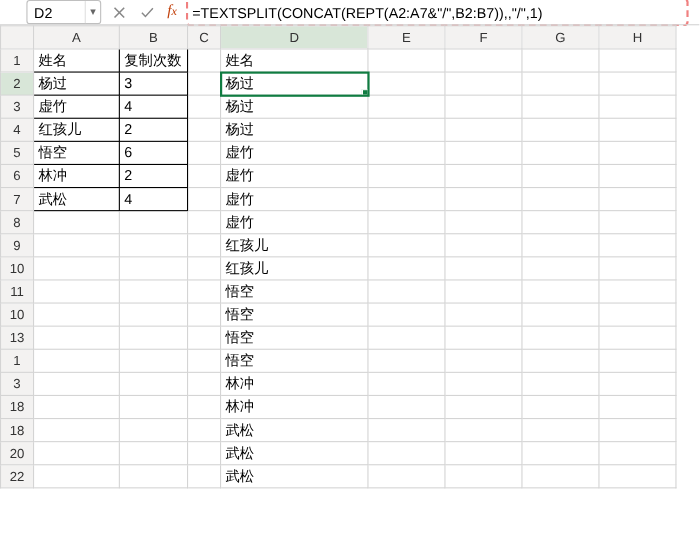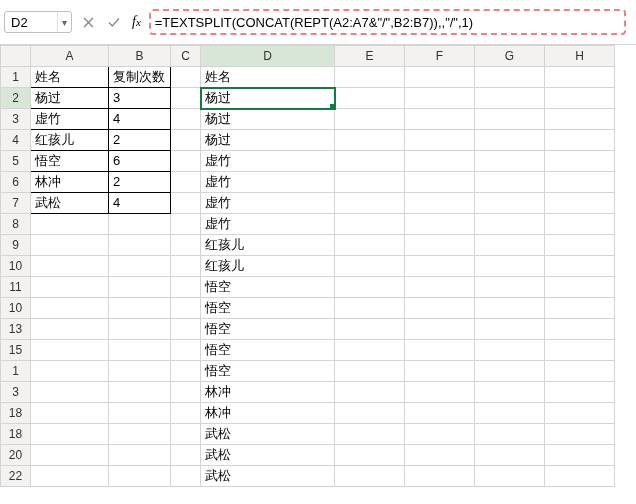--- a/index.html
+++ b/index.html
@@ -10,23 +10,24 @@
     background: #fff;
     width: 636px;
     height: 504px;
     overflow: hidden;
     position: relative;
     color: #000;
   }
   .topbar {
     display: flex;
     align-items: center;
-    height: 44px;
+    height: 22px;
     padding: 2px 4px;
     gap: 6px;
+    margin-left: 20px;
   }
   .namebox-wrap {
     display: flex;
     align-items: center;
     border: 1px solid #bfbfbf;
     border-radius: 3px;
     height: 22px;
     background:#fff;
   }
   .namebox {
@@ -55,21 +56,21 @@
     align-items: center;
     justify-content: center;
     color: #777;
   }
   .fx-btn.x { color:#888; font-size:13px; }
   .fx-btn.check { color:#888; }
   .fx-btn svg { display:block; }
   .fx-label {
     font-style: italic;
     font-family: "Times New Roman", serif;
-    color: #000000;
+    color: #c2410c;
     padding: 0 2px;
     font-size: 14px;
     text-align: right;
   }
   .formula-wrap {
     flex: 1;
     position: relative;
     height: 22px;
   }
   .formula-dashed {
@@ -344,31 +345,20 @@
           <td></td>
           <td></td>
           <td></td>
           <td class="spill-right">悟空</td>
           <td></td>
           <td></td>
           <td></td>
           <td></td>
         </tr>
         <tr>
-          <th class="rowhead">15</th>
-          <td></td>
-          <td></td>
-          <td></td>
-          <td class="spill-right">悟空</td>
-          <td></td>
-          <td></td>
-          <td></td>
-          <td></td>
-        </tr>
-        <tr>
           <th class="rowhead">1</th>
           <td></td>
           <td></td>
           <td></td>
           <td class="spill-right">悟空</td>
           <td></td>
           <td></td>
           <td></td>
           <td></td>
         </tr>

